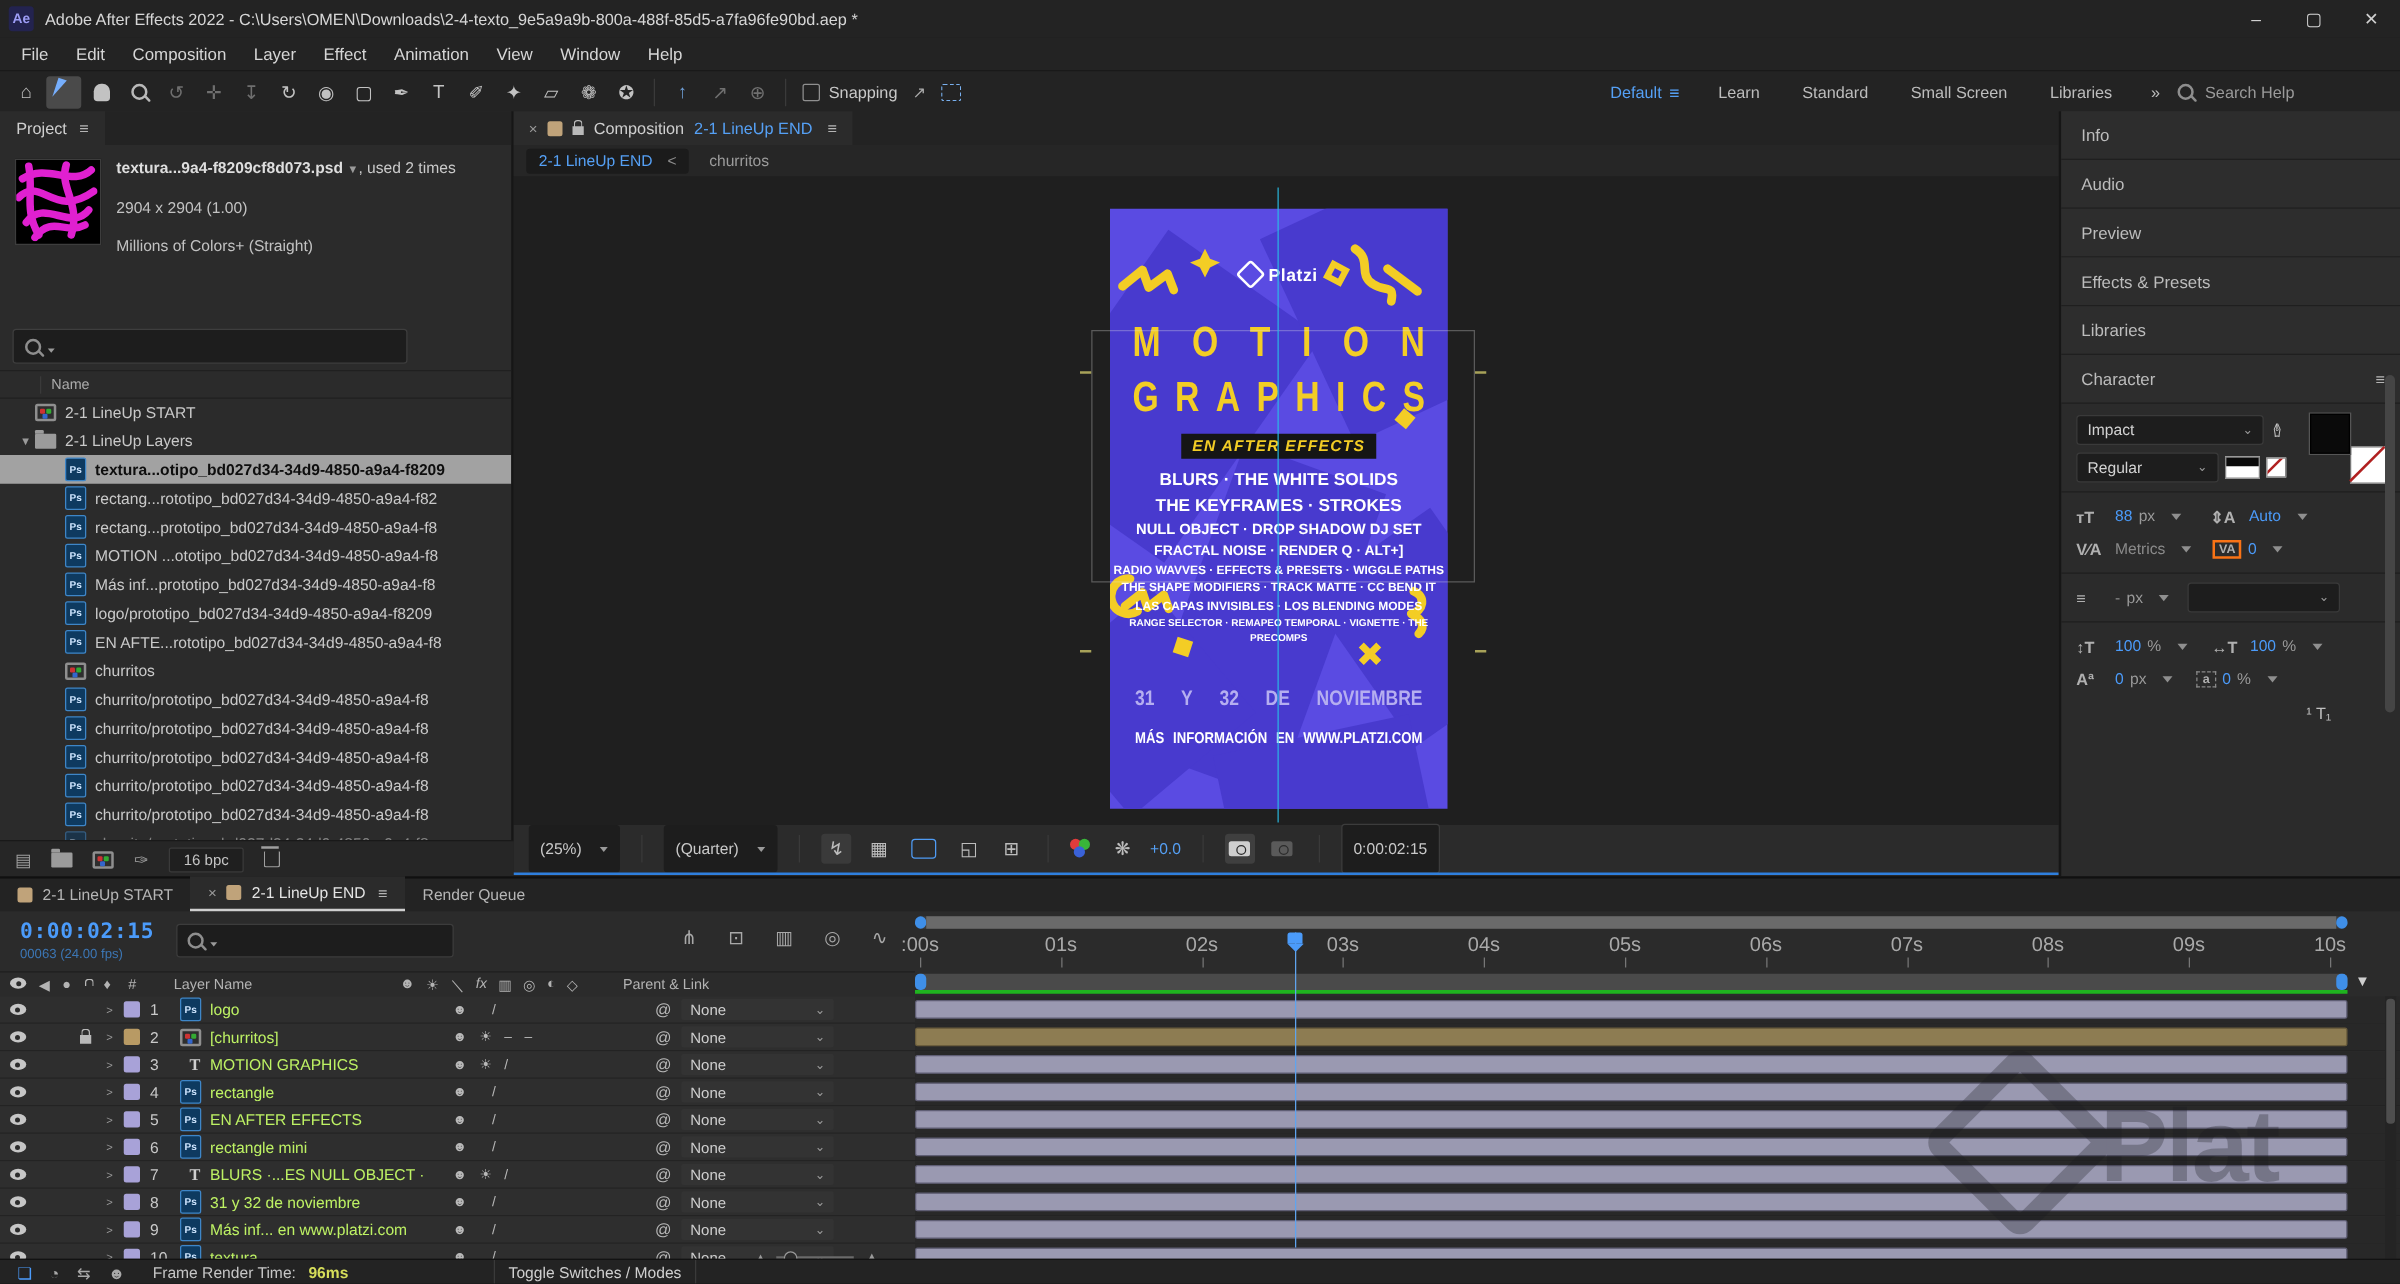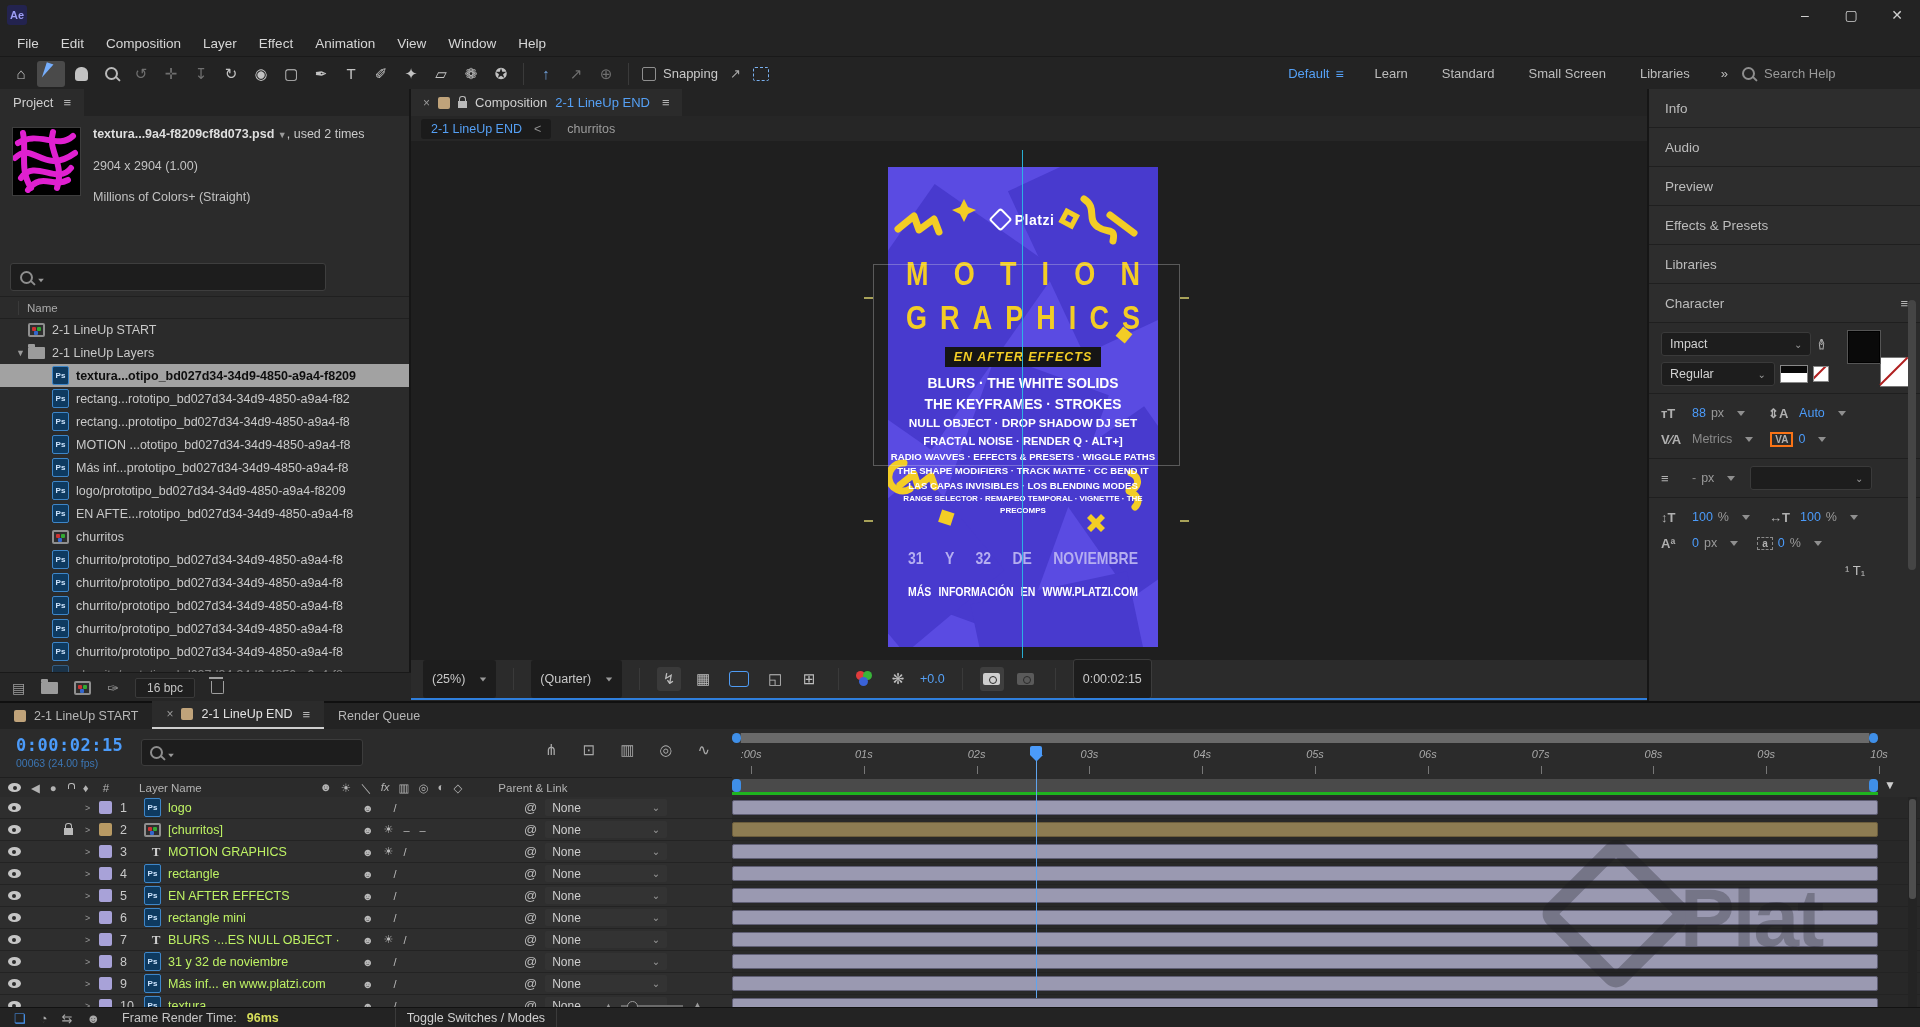--- a/index.html
+++ b/index.html
@@ -51,21 +51,21 @@
   .thumb{width:67px;height:67px;background:#000;border:1px solid #3d3d3d;flex:none;}
   .meta1{font-size:12.5px;color:#dedede;font-weight:bold;}
   .meta1 .n{color:#c9c9c9;font-weight:normal;}
   .meta{font-size:12.5px;color:#c2c2c2;margin-top:18px;}
   .meta.gap{margin-top:17px;}
   #proj-search{left:10px;top:174px;width:305px;height:26px;background:#1d1d1d;border:1px solid #3e3e3e;
                border-radius:3px;display:flex;align-items:center;padding-left:9px;gap:4px;}
   .caret-dn{width:0;height:0;border-left:4px solid transparent;border-right:4px solid transparent;border-top:5px solid #9a9a9a;}
   #proj-cols{left:0;top:207px;width:409px;height:21px;border-top:1px solid #202020;border-bottom:1px solid #202020;
              display:flex;align-items:center;font-size:11.5px;color:#ababab;}
-  #proj-cols .nm{margin-left:18px;border-left:1px solid #3a3a3a;padding-left:8px;height:14px;display:flex;align-items:center;}
+  #proj-cols .nm{margin-left:32px;border-left:1px solid #3a3a3a;padding-left:8px;height:14px;display:flex;align-items:center;}
   #proj-list{left:0;top:229px;width:409px;height:354px;overflow:hidden;}
   .prow{height:23px;display:flex;align-items:center;font-size:12.5px;color:#c9c9c9;white-space:nowrap;}
   .prow.selected{background:#a2a2a2;color:#0e0e0e;font-weight:bold;}
   .prow.clipped{opacity:.55;}
   .prow .chev{color:#9a9a9a;font-size:9px;width:12px;margin-left:6px;}
   .ic-psd{width:15px;height:17px;background:#0e3a60;border:1px solid #3e86c8;border-radius:2px;color:#cfe6ff;
           font-size:8px;font-weight:bold;display:flex;align-items:center;justify-content:center;flex:none;margin-right:7px;}
   .ic-folder{width:17px;height:12px;background:#9b9b9b;border-radius:1px;position:relative;flex:none;margin-right:7px;}
   .ic-folder::before{content:"";position:absolute;top:-3px;left:0;width:7px;height:3px;background:#9b9b9b;border-radius:1px 1px 0 0;}
   .ic-comp{width:17px;height:14px;background:#8f8f8f;border-radius:2px;position:relative;flex:none;margin-right:7px;}
@@ -175,21 +175,21 @@
           font-family:"DejaVu Sans Mono",monospace;letter-spacing:.5px;}
   #tc-frames{position:absolute;left:16px;top:54px;font-size:10.5px;color:#3c76b4;}
   #tl-search{position:absolute;left:141px;top:36px;width:212px;height:25px;background:#1d1d1d;border:1px solid #3c3c3c;
              border-radius:3px;display:flex;align-items:center;padding-left:8px;gap:4px;}
   #tl-icons{position:absolute;left:545px;top:38px;display:flex;gap:25px;color:#a8a8a8;font-size:15px;}
   
   .mini-scroll{position:absolute;left:732px;top:30px;width:1146px;height:10px;background:#3c3c3c;border-radius:5px;}
   .mini-scroll::before,.mini-scroll::after{content:"";position:absolute;top:0;width:9px;height:10px;background:#3f8fe8;border-radius:5px;}
   .mini-scroll::before{left:0;} .mini-scroll::after{right:0;}
   .mini-scroll .mid{position:absolute;left:9px;right:9px;top:0;height:10px;background:#6a6a6a;}
-  #ruler{position:absolute;left:747px;top:43px;width:1146px;height:32px;color:#a9a9a9;font-size:11px;font-style:italic;}
+  #ruler{position:absolute;left:732px;top:43px;width:1146px;height:32px;color:#a9a9a9;font-size:16px;}
   .tick{position:absolute;top:2px;transform:translateX(-50%);}
   .tickline{position:absolute;top:20px;width:1px;height:8px;background:#777;transform:none;}
   #workarea{position:absolute;left:732px;top:76px;width:1146px;height:13px;background:#4a4a4a;border-radius:4px;}
   #workarea::before,#workarea::after{content:"";position:absolute;top:0;width:9px;height:13px;background:#3f8fe8;border-radius:4px;}
   #workarea::before{left:0;} #workarea::after{right:0;}
   #renderline{position:absolute;left:732px;top:89px;width:1146px;height:3px;background:#1fb41f;}
   
   #tl-cols{position:absolute;left:0;top:74px;width:732px;height:20px;background:#2b2b2b;border-top:1px solid #1f1f1f;
            border-bottom:1px solid #1f1f1f;display:flex;align-items:center;font-size:11.5px;color:#b3b3b3;}
   .i-eye{width:13px;height:9px;border-radius:50%;background:#c6c6c6;position:relative;display:inline-block;}
@@ -236,20 +236,21 @@
   #toggle-box{position:absolute;left:395px;top:0px;width:160px;height:19px;border-left:1px solid #3a3a3a;border-right:1px solid #3a3a3a;
               display:flex;align-items:center;justify-content:center;color:#cfcfcf;}
 </style>
 </head>
 <body>
 
 <div id="app">
 
   <div id="titlebar" class="abs">
     <span class="ae-badge">Ae</span>
+    <span class="title-text">Adobe After Effects 2022 - C:\Users\OMEN\Downloads\2-4-texto_9e5a9a9b-800a-488f-85d5-a7fa96fe90bd.aep *</span>
     <span class="win-controls">
       <span class="win-btn">–</span>
       <span class="win-btn">▢</span>
       <span class="win-btn">✕</span>
     </span>
   </div>
 
   <div id="menubar" class="abs">
       <span class="menu-item">File</span>
       <span class="menu-item">Edit</span>

